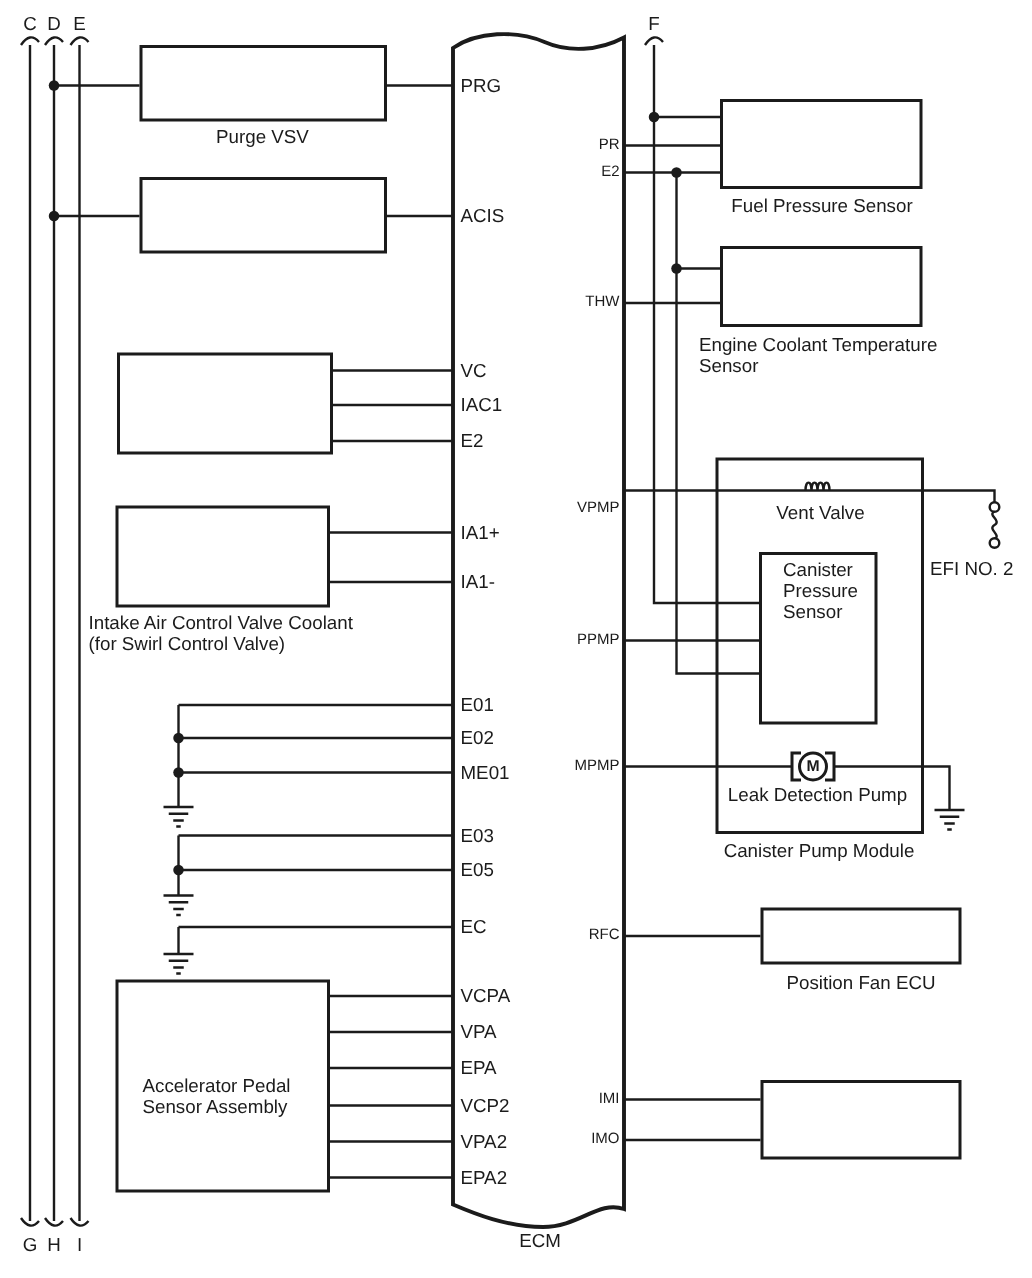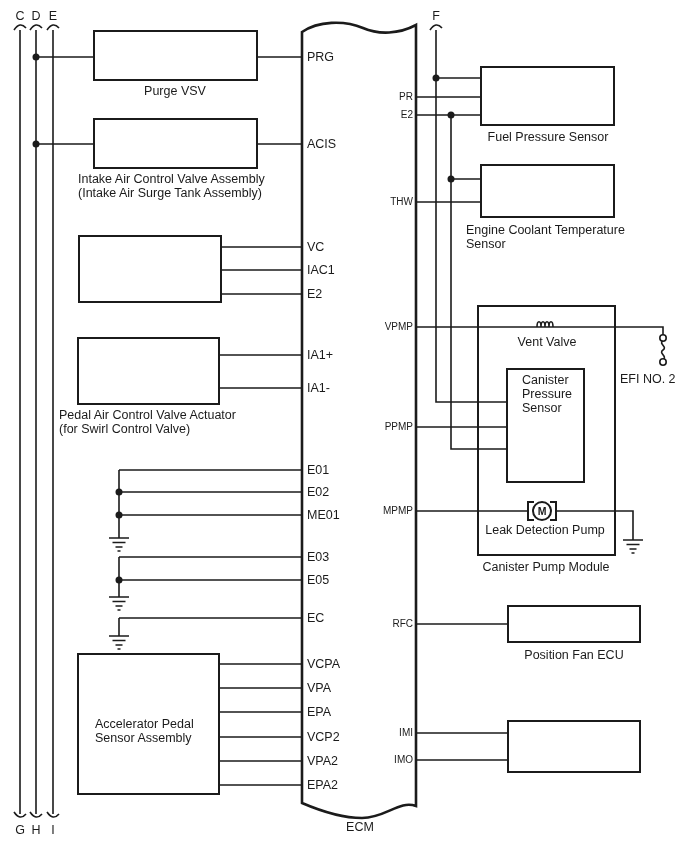--- a/index.html
+++ b/index.html
@@ -124,37 +124,33 @@
   <span class="pinL" style="top:657px">VCPA</span>
   <span class="pinL" style="top:681px">VPA</span>
   <span class="pinL" style="top:705px">EPA</span>
   <span class="pinL" style="top:730px">VCP2</span>
   <span class="pinL" style="top:754px">VPA2</span>
   <span class="pinL" style="top:778px">EPA2</span>
 
   <span class="pinR" style="top:90px">PR</span>
   <span class="pinR" style="top:108px">E2</span>
   <span class="pinR" style="top:195px">THW</span>
-  <span class="pinR" style="top:320px">VPMP</span>
+  <span class="pinR" style="top:332px">VPMP</span>
   <span class="pinR" style="top:420px">PPMP</span>
   <span class="pinR" style="top:504px">MPMP</span>
   <span class="pinR" style="top:617px">RFC</span>
   <span class="pinR" style="top:726px">IMI</span>
   <span class="pinR" style="top:753px">IMO</span>
 
   <span class="lbl ctr" style="left:175px;top:84px">Purge VSV</span>
 
-  <span class="lbl" style="left:78px;top:172px">
-    <div>Intake Air Control Valve Assembly</div>
-    <div>(Intake Air Surge Tank Assembly)</div>
-  </span>
 
 
   <span class="lbl" style="left:59px;top:408px">
-    <div>Pedal Air Control Valve Actuator</div>
+    <div>Intake Air Control Valve Coolant</div>
     <div>(for Swirl Control Valve)</div>
   </span>
 
   <span class="lbl" style="left:95px;top:717px">
     <div>Accelerator Pedal</div>
     <div>Sensor Assembly</div>
   </span>
 
   <span class="lbl ctr" style="left:548px;top:130px">Fuel Pressure Sensor</span>
 

